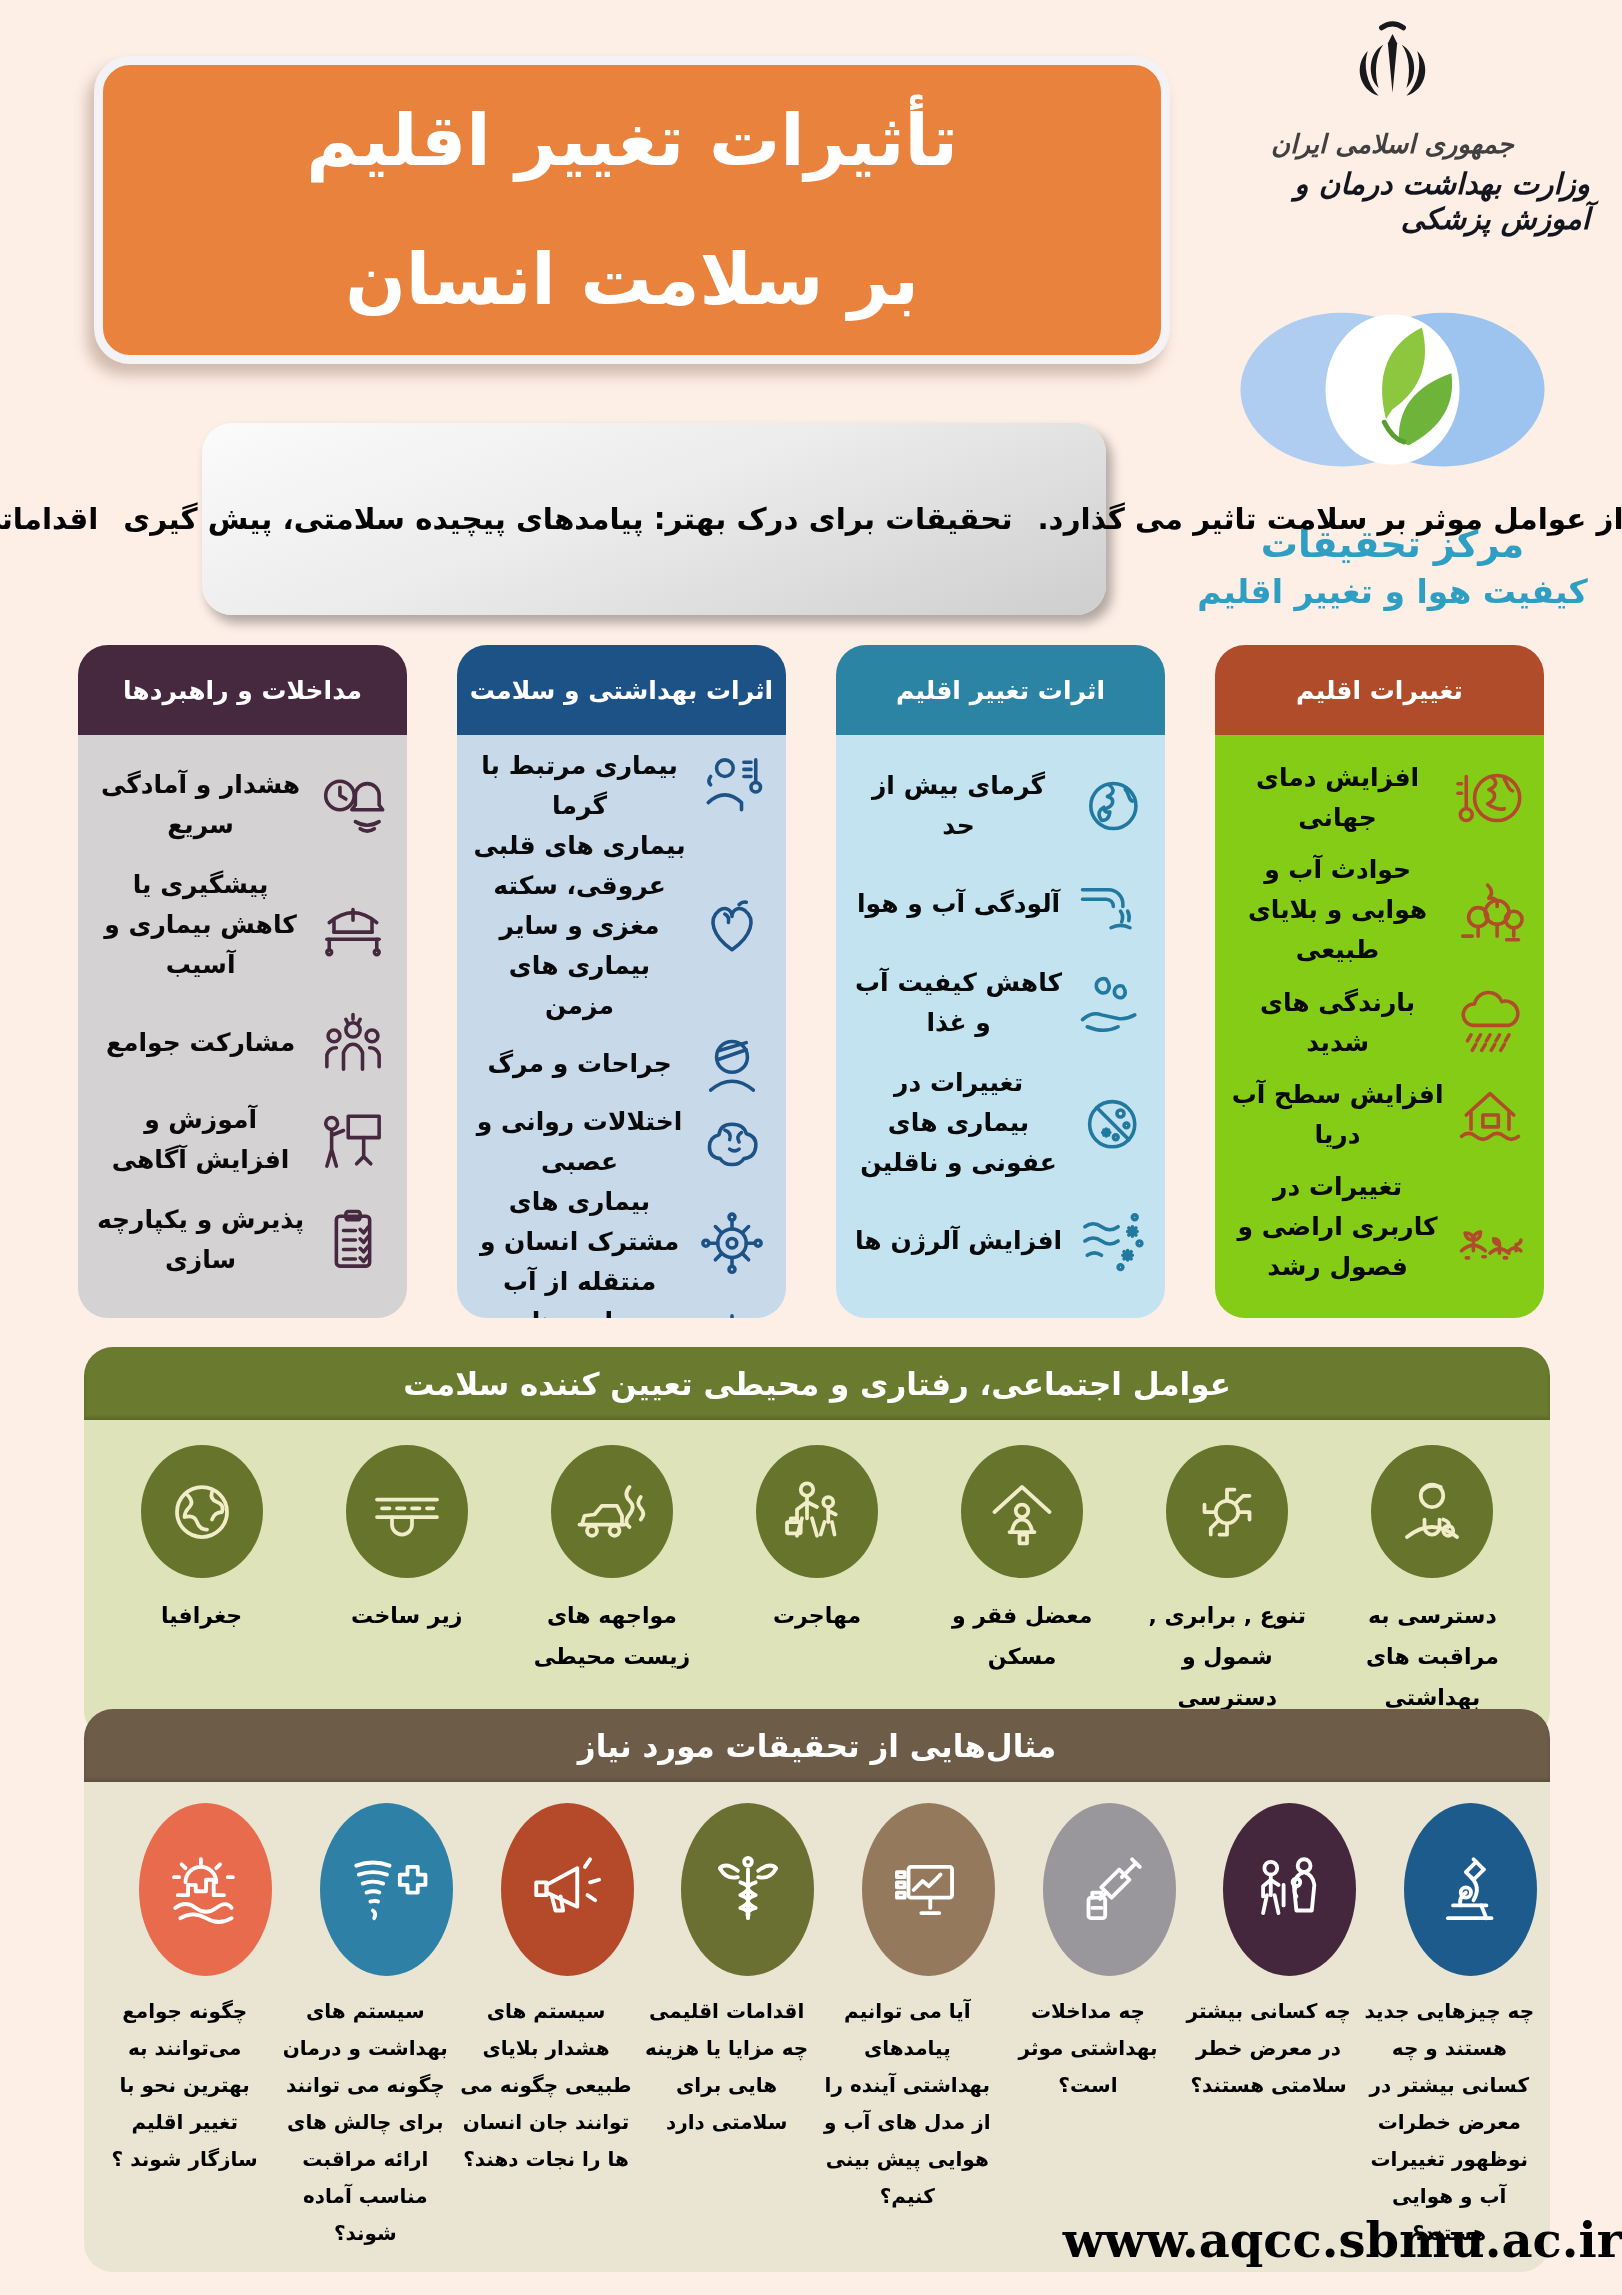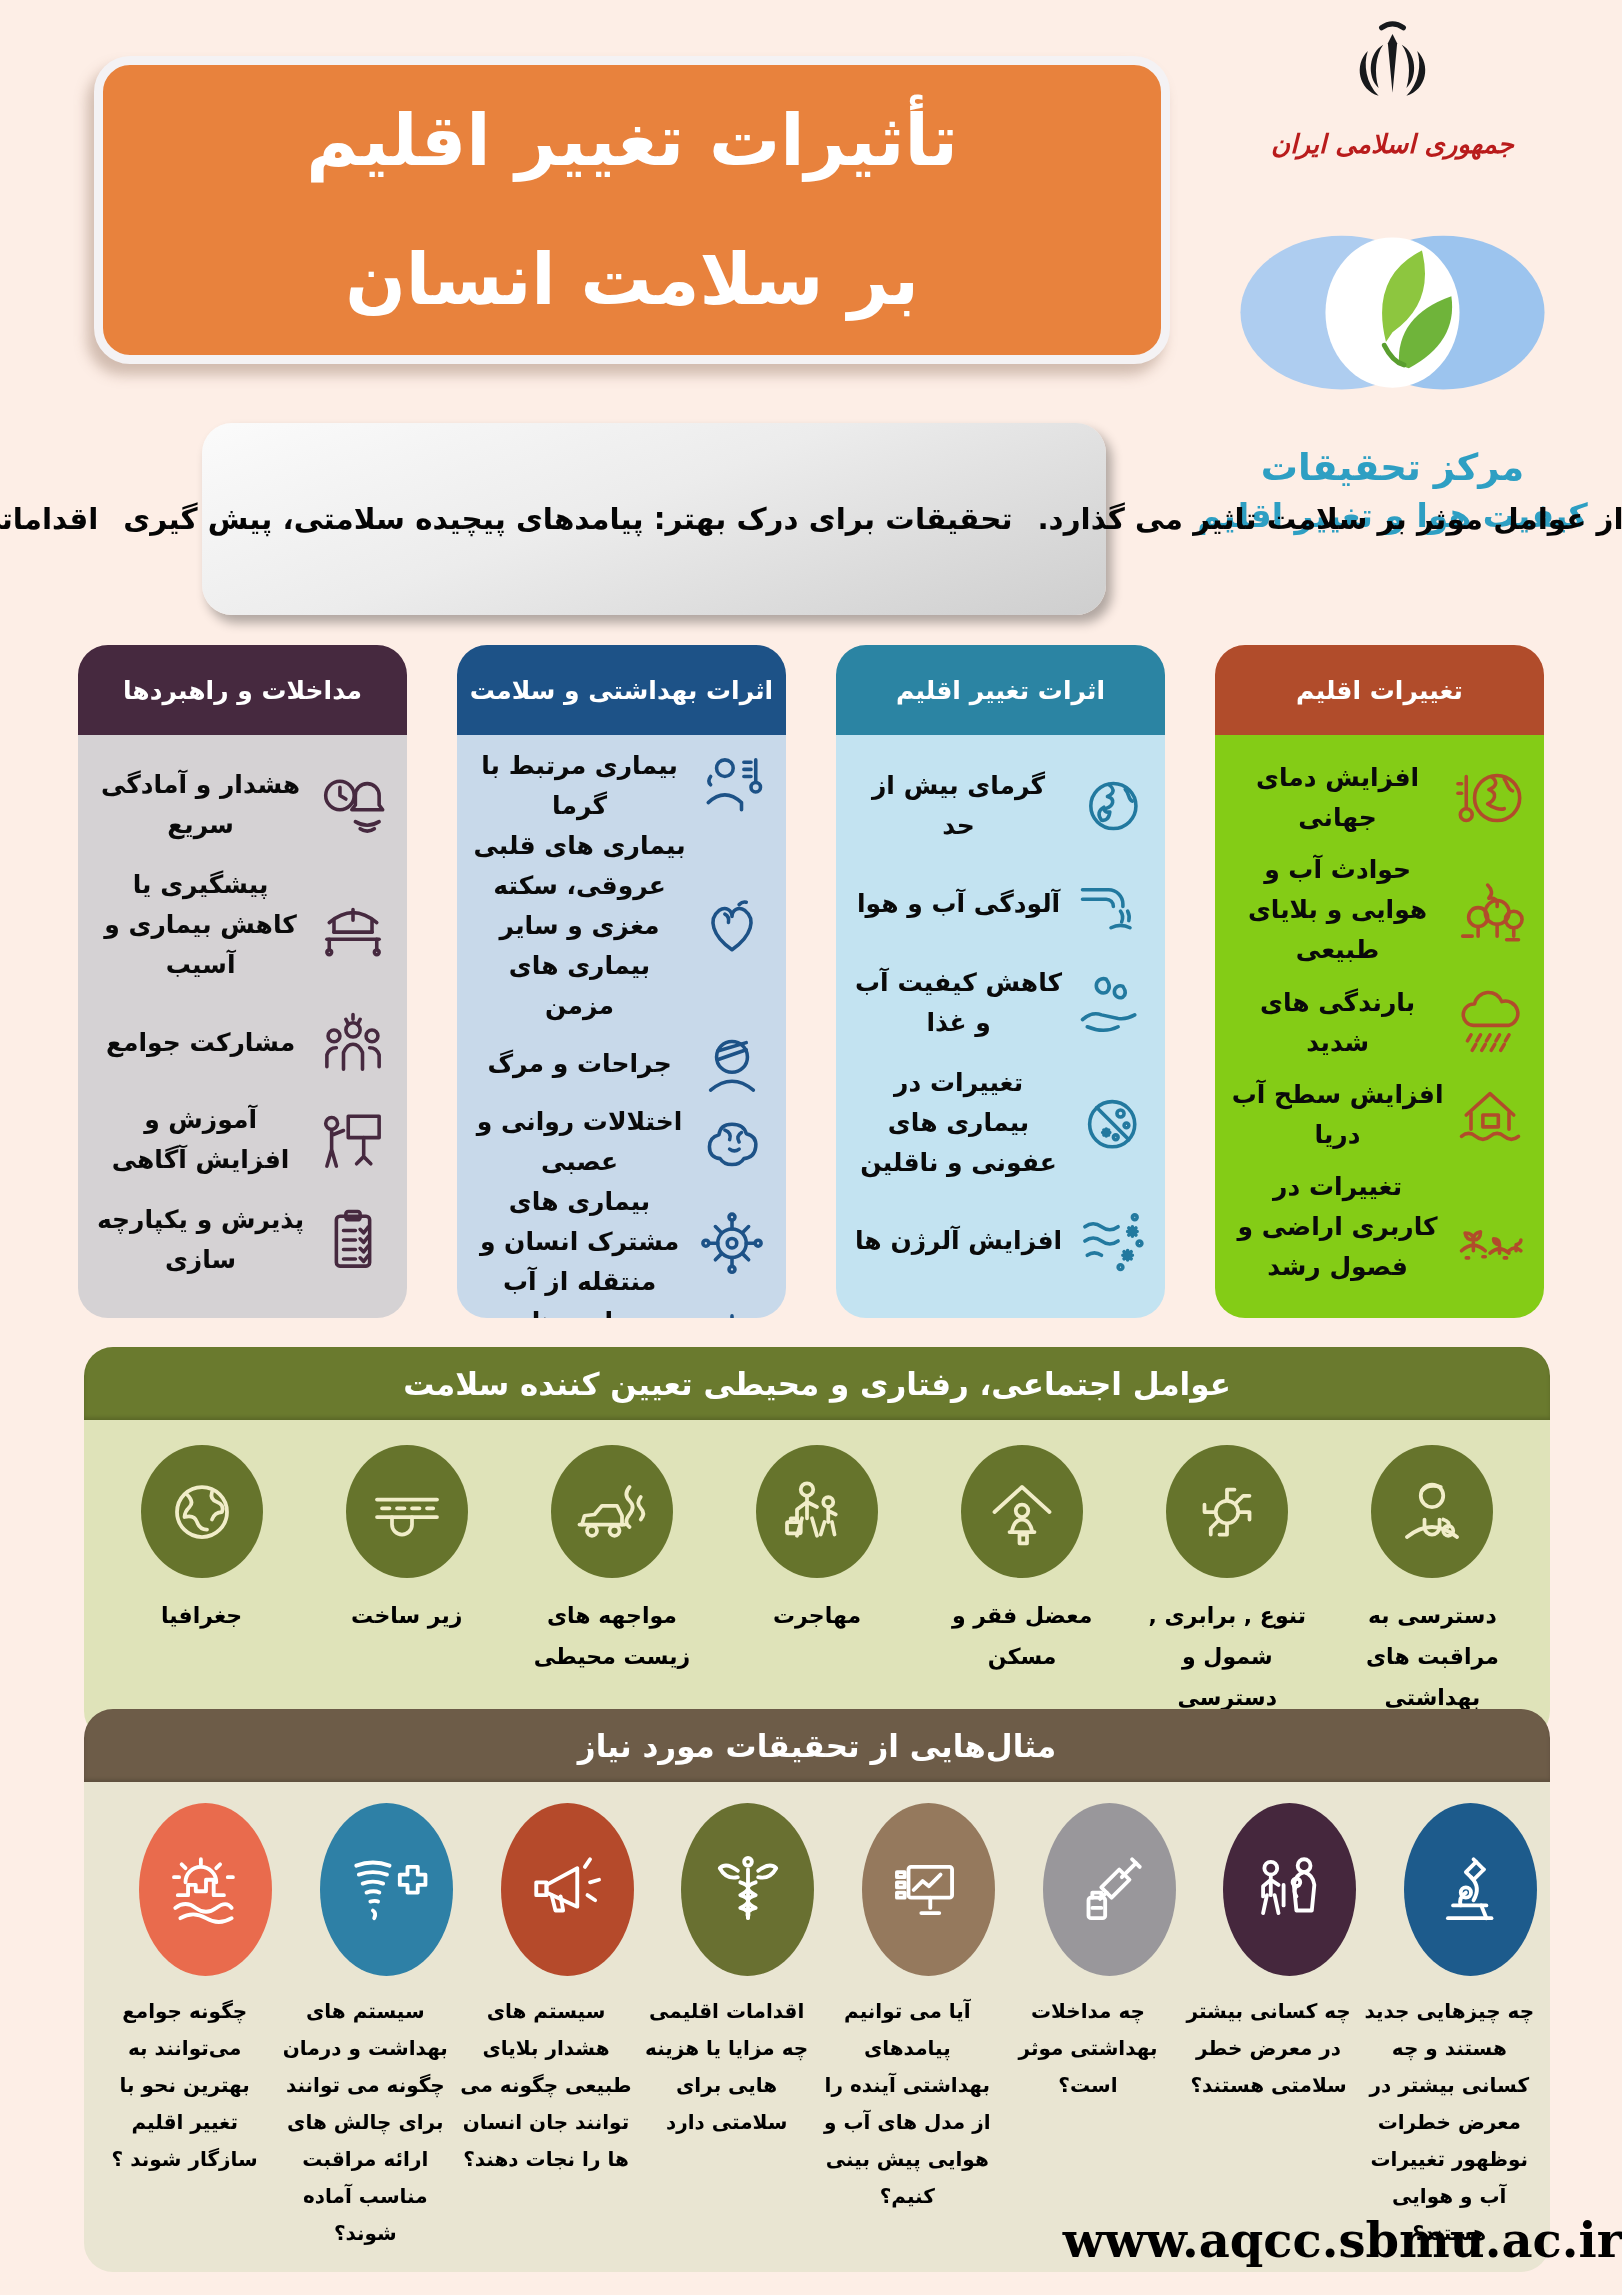--- a/index.html
+++ b/index.html
@@ -9,21 +9,21 @@
   
   .title-card{position:absolute;left:95px;top:56px;width:1076px;height:308px;
     background:#e8823d;border:9.2px solid #f4f2f4;border-radius:36px;
     box-shadow:-6.5px 10.5px 13px rgba(130,95,75,.35);
     display:flex;flex-direction:column;justify-content:center;align-items:center;gap:56px;box-sizing:border-box;}
   .title-line{color:#ffffff;font-size:71px;font-weight:bold;letter-spacing:0.7px;}
 
   
   .gov{position:absolute;left:1196px;top:19.6px;width:395px;display:flex;flex-direction:column;align-items:center;}
   .emblem{width:99px;height:99px;color:#17191c;}
-  .gov-line1{margin-top:10.5px;font-size:26px;font-weight:bold;font-style:italic;color:#b91c1c;
+  .gov-line1{margin-top:10.5px;font-size:26px;font-weight:bold;font-style:italic;color:#404040;
     font-family:"DejaVu Serif","Liberation Serif",serif;}
   .gov-line2{margin-top:6.5px;font-size:29.4px;font-weight:bold;font-style:italic;color:#14161f;
     font-family:"DejaVu Serif","Liberation Serif",serif;}
   .aqcc-logo{width:327px;height:255px;margin-top:31px;}
   .aqcc-name1{font-size:37px;font-weight:bold;color:#2e9fc3;margin-top:1.3px;}
   .aqcc-name2{font-size:33px;font-weight:bold;color:#2e9fc3;margin-top:6.5px;}
 
   
   .intro{position:absolute;left:203px;top:423px;width:904px;height:192px;border-radius:30px;
     background:linear-gradient(160deg,#fbfbfb 0%,#ececec 45%,#cecece 100%);
@@ -83,20 +83,21 @@
       <g fill="currentColor" stroke="none">
         <path d="M32 9l3 6-3 32-3-32z"></path>
         <path d="M26 16c-9 5-11 20-3 28c-3-10-2-21 3-28z"></path>
         <path d="M38 16c9 5 11 20 3 28c3-10 2-21-3-28z"></path>
         <path d="M16 20c-9 9-6 25 7 29c-8-8-10-20-7-29z"></path>
         <path d="M48 20c9 9 6 25-7 29c8-8 10-20 7-29z"></path>
       </g>
       <path d="M25 5q7-5 14 0" fill="none" stroke="currentColor" stroke-width="3.4" stroke-linecap="round"></path>
     </svg>
     <div class="gov-line1">جمهوری اسلامی ایران</div>
+    <div class="gov-line2">وزارت بهداشت درمان و آموزش پزشکی</div>
     <svg class="aqcc-logo" viewBox="0 0 200 130">
       <ellipse cx="69" cy="62" rx="62" ry="47" fill="#aecdf0"></ellipse>
       <ellipse cx="131" cy="62" rx="62" ry="47" fill="#9cc4ee"></ellipse>
       <ellipse cx="100" cy="62" rx="41" ry="46" fill="#ffffff"></ellipse>
       <path d="M96 80Q86 40 118 24q8 32-18 50z" fill="#8dc63f"></path>
       <path d="M104 94Q102 64 136 52q4 28-26 44z" fill="#6fb43a"></path>
       <path d="M95 82q5 10 12 12" stroke="#5a9e2f" stroke-width="3" fill="none" stroke-linecap="round"></path>
     </svg>
     <div class="aqcc-name1">مرکز تحقیقات</div>
     <div class="aqcc-name2">کیفیت هوا و تغییر اقلیم</div>

